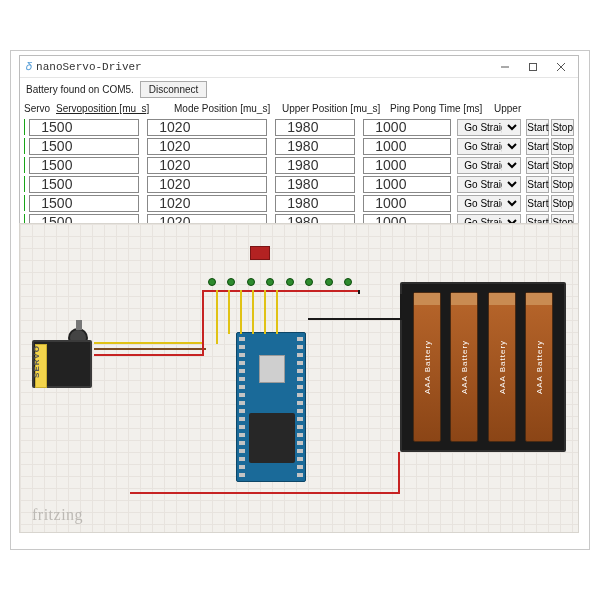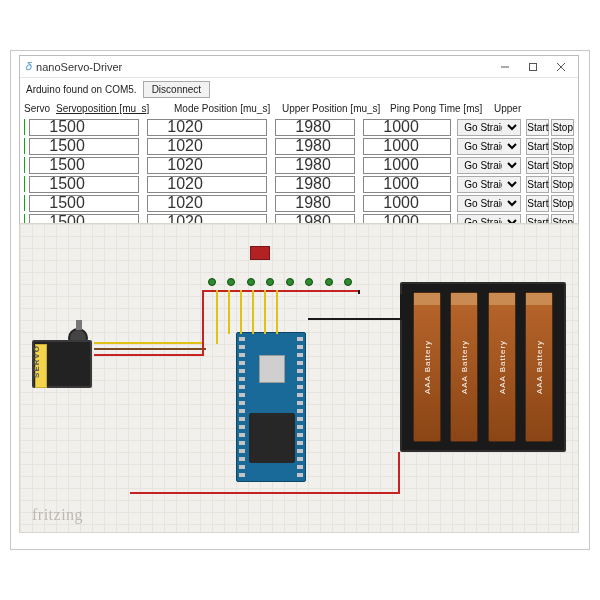--- a/index.html
+++ b/index.html
@@ -1,37 +1,37 @@
 <!DOCTYPE html>
 <html><head>
 <meta charset="utf-8">
 <style>
   * { box-sizing: border-box; margin: 0; padding: 0; }
   body { background: #fff; font-family: "Segoe UI", Tahoma, sans-serif; font-size: 10px; color: #222; width: 600px; height: 600px; position: relative; }
   .frame { position: absolute; left: 10px; top: 50px; width: 580px; height: 500px; border: 1px solid #c8c8c8; overflow: hidden; }
   .app { position: absolute; left: 8px; top: 4px; width: 560px; border: 1px solid #bcbcbc; background: #fff; }
   .titlebar { display:flex; align-items:center; height:22px; padding:0 4px 0 6px; border-bottom:1px solid #e5e5e5; }
-  .titlebar .title { flex:1; font-size:11px; color:#333; }
+  .titlebar .title { flex:1; font-size:11px; color:#333;font-family:Liberation Mono, monospace; }
   .winbtns { display:flex; gap:14px; padding-right:6px; }
   .winbtn { width:14px; height:14px; display:flex; align-items:center; justify-content:center; color:#555; }
   .winbtn svg { width:10px; height:10px; }
   .statusrow { padding:3px 6px; display:flex; align-items:center; gap:6px; font-size:10px; }
   .btn { border:1px solid #aaa; background:#f2f2f2; padding:2px 8px; font-size:10px; color:#222; }
   .headrow { display:flex; padding:2px 4px 2px 4px; font-size:10px; color:#222; }
   .col-servo { width:32px; }
   .col-pos   { width:118px;text-decoration:underline; }
   .col-low   { width:108px; }
   .col-upp   { width:108px; }
   .col-ppt   { width:104px; }
   .col-mode  { width:66px; }
   .rows { padding:2px 4px 6px 4px; }
   .row { display:flex; align-items:center; height:18px; margin-bottom:1px; }
   .led { width:8px; height:16px; background:#17a317; margin-right:4px; }
   .led + .gap { width:14px; }
-  .inp { height:17px; border:1px solid #888; padding:0 19px; font-size:16px; background:#fff; color:#333; }
+  .inp { height:17px; border:1px solid #888; padding:0 11px; font-size:14px; background:#fff; color:#333; }
   .w-pos { width:110px; margin-right:8px; }
   .w-low { width:120px; margin-right:8px; }
   .w-upp { width:80px; margin-right:8px; }
   .w-ppt { width:88px;  margin-right:6px; }
   .sel   { height:17px; width:64px; border:1px solid #aaa; background:#f1f1f1; font-size:10px; padding:0 2px; margin-right:3px; }
   .sbtn  { height:17px; width:30px; border:1px solid #aaa; background:#f3f3f3; font-size:10px; margin-left:2px; }
   
   .board { position:absolute; left:8px; top:172px; width:560px; height:310px; background:#f2f0ec;
            background-image: linear-gradient(#e7e3de 1px, transparent 1px), linear-gradient(90deg, #e7e3de 1px, transparent 1px);
            background-size: 12px 12px; border:1px solid #d8d5cf; }
@@ -85,21 +85,21 @@
           </span>
         <span class="winbtn">
             <svg viewBox="0 0 10 10">
               <line x1="1" y1="1" x2="9" y2="9" stroke="#555" stroke-width="1"></line>
               <line x1="9" y1="1" x2="1" y2="9" stroke="#555" stroke-width="1"></line>
             </svg>
           </span>
       </div>
     </div>
     <div class="statusrow">
-      <span>Arduino found on COM5.</span>
+      <span>Battery found on COM5.</span>
       <button class="btn">Disconnect</button>
     </div>
     <div class="headrow">
       <span class="col-servo">Servo</span>
       <span class="col-pos">Servoposition [mu_s]</span>
       <span class="col-low">Mode Position [mu_s]</span>
       <span class="col-upp">Upper Position [mu_s]</span>
       <span class="col-ppt">Ping Pong Time [ms]</span>
       <span class="col-mode">Upper</span>
     </div>

